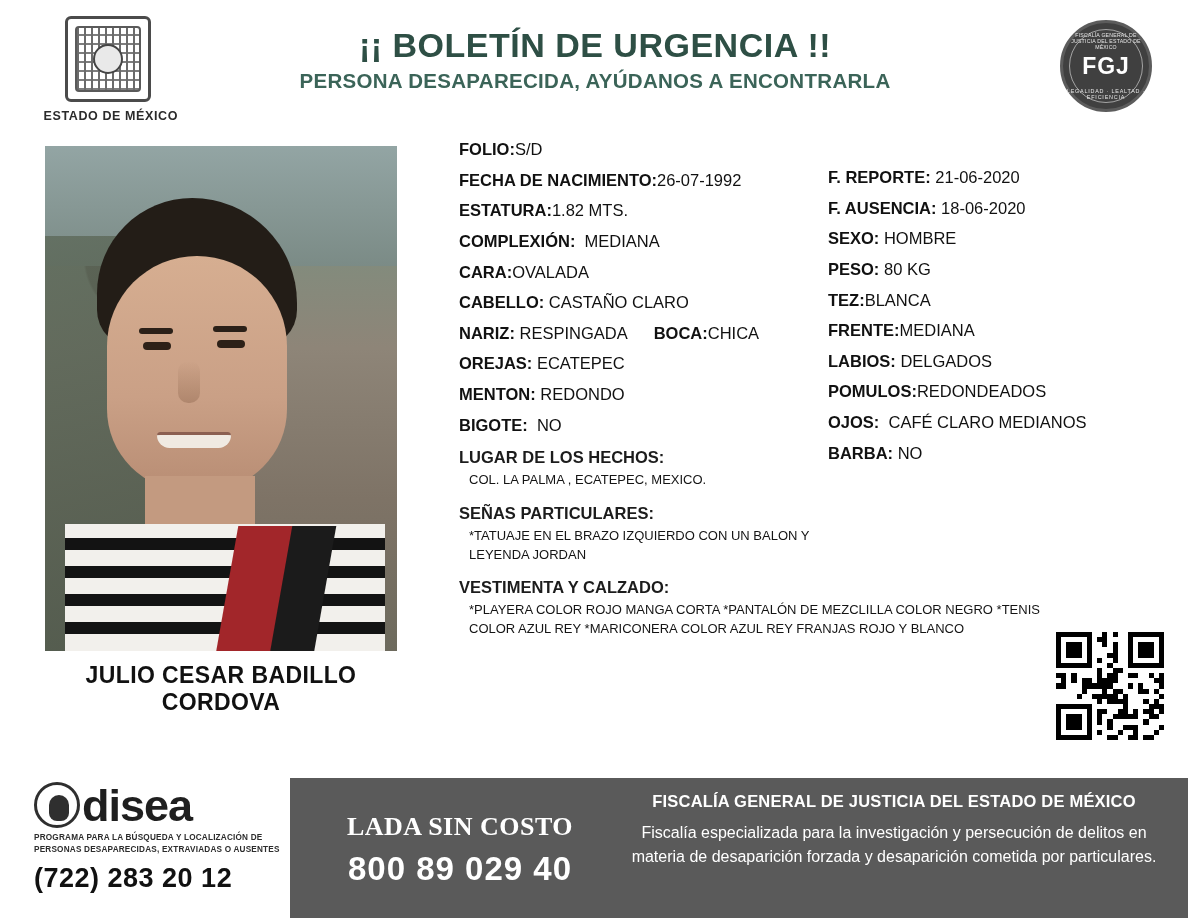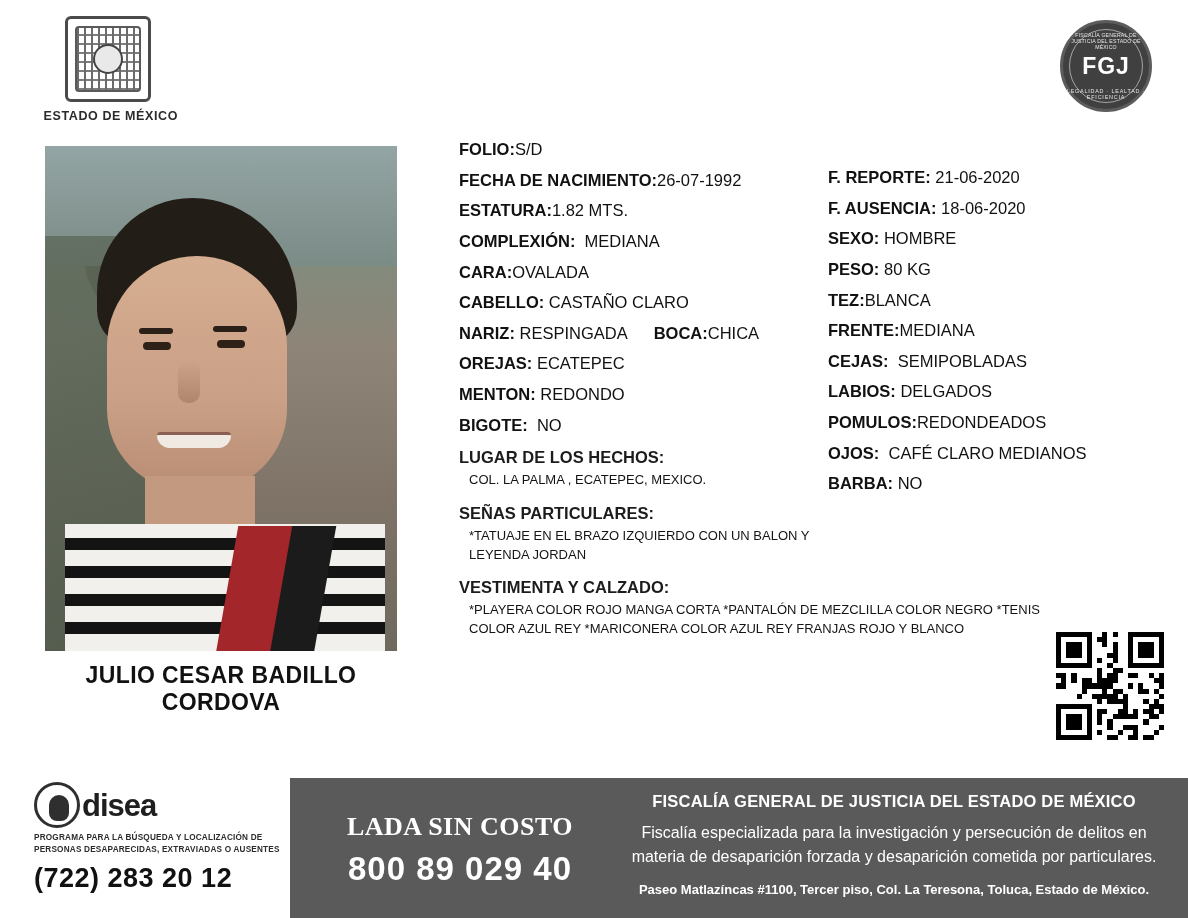--- a/index.html
+++ b/index.html
@@ -130,21 +130,21 @@
   .disea { position:absolute; left:34px; top:12px; width:255px; }
   .disea-top { display:flex; align-items:center; }
   .disea-mark {
     width:46px; height:46px; border:3px solid #2f2f2f; border-radius:50%;
     position:relative; margin-right:2px; background:#fff;
   }
   .disea-mark:after{
     content:""; position:absolute; left:12px; top:10px; width:20px; height:26px;
     background:#2f2f2f; border-radius:10px 10px 8px 8px;
   }
-  .disea-word { font-size:31px; font-weight:bold; letter-spacing:-1px; color:#1f1f1f; line-height:1; }
+  .disea-word { font-size:45px; font-weight:bold; letter-spacing:-1px; color:#1f1f1f; line-height:1; }
   .disea-sub { font-size:8.2px; font-weight:bold; color:#2c2c2c; line-height:1.5; margin-top:4px; letter-spacing:.2px; }
   .disea-phone { font-size:27px; font-weight:bold; color:#111; margin-top:6px; letter-spacing:.5px; }
 
   .grayband { position:absolute; left:290px; top:8px; width:898px; height:140px; background:#5a5a5a; }
   .lada { position:absolute; left:20px; top:34px; width:300px; text-align:center; color:#fff; }
   .lada-t1 { font-size:26px; font-weight:bold; letter-spacing:.5px;font-family:Liberation Serif, serif; }
   .lada-t2 { font-size:33px; font-weight:bold; letter-spacing:1px; margin-top:8px; }
   .fgj-text { position:absolute; left:330px; top:14px; width:548px; text-align:center; color:#fff; }
   .fgj-t1 { font-size:16.5px; font-weight:bold; letter-spacing:.2px; }
   .fgj-t2 { font-size:16px; line-height:1.5; margin-top:10px; }
@@ -157,20 +157,24 @@
 
   <div class="header">
 
     <div class="edomex-logo">
       <div class="edomex-seal">
         <div class="inner"></div>
       </div>
       <div class="edomex-text">ESTADO DE MÉXICO</div>
     </div>
 
+    <div class="title-block">
+      <div class="main-title">¡¡ BOLETÍN DE URGENCIA !!</div>
+      <div class="sub-title">PERSONA DESAPARECIDA, AYÚDANOS A ENCONTRARLA</div>
+    </div>
 
     <div class="fgj-logo">
       <div class="fgj-circle">
         <div class="fgj-top-text">FISCALÍA GENERAL DE JUSTICIA DEL ESTADO DE MÉXICO</div>
         <div class="fgj-letters">FGJ</div>
         <div class="fgj-bottom-text">LEGALIDAD · LEALTAD · EFICIENCIA</div>
       </div>
     </div>
   </div>
 
@@ -258,23 +262,20 @@
     <div class="row">
       <span class="lbl">PESO:</span> <span class="val">80 KG</span>
     </div>
     <div class="row">
       <span class="lbl">TEZ:</span><span class="val">BLANCA</span>
     </div>
     <div class="row">
       <span class="lbl">FRENTE:</span><span class="val">MEDIANA</span>
     </div>
     <div class="row">
-      <span class="lbl">CEJAS:</span>&nbsp; <span class="val">SEMIPOBLADAS</span>
-    </div>
-    <div class="row">
       <span class="lbl">LABIOS:</span> <span class="val">DELGADOS</span>
     </div>
     <div class="row">
       <span class="lbl">POMULOS:</span><span class="val">REDONDEADOS</span>
     </div>
     <div class="row">
       <span class="lbl">OJOS:</span>&nbsp; <span class="val">CAFÉ CLARO MEDIANOS</span>
     </div>
     <div class="row">
       <span class="lbl">BARBA:</span> <span class="val">NO</span>
@@ -730,21 +731,20 @@
   <div class="footer">
 
     <div class="grayband">
       <div class="lada">
         <div class="lada-t1">LADA SIN COSTO</div>
         <div class="lada-t2">800 89 029 40</div>
       </div>
       <div class="fgj-text">
         <div class="fgj-t1">FISCALÍA GENERAL DE JUSTICIA DEL ESTADO DE MÉXICO</div>
         <div class="fgj-t2">Fiscalía especializada para la investigación y persecución de delitos en materia de desaparición forzada y desaparición cometida por particulares.</div>
-        <div class="fgj-t3">Paseo Matlazíncas #1100, Tercer piso, Col. La Teresona, Toluca, Estado de México.</div>
       </div>
     </div>
 
     <div class="disea">
       <div class="disea-top">
         <div class="disea-mark"></div>
         <div class="disea-word">disea</div>
       </div>
       <div class="disea-sub">PROGRAMA PARA LA BÚSQUEDA Y LOCALIZACIÓN DE PERSONAS DESAPARECIDAS, EXTRAVIADAS O AUSENTES</div>
       <div class="disea-phone">(722) 283 20 12</div>

